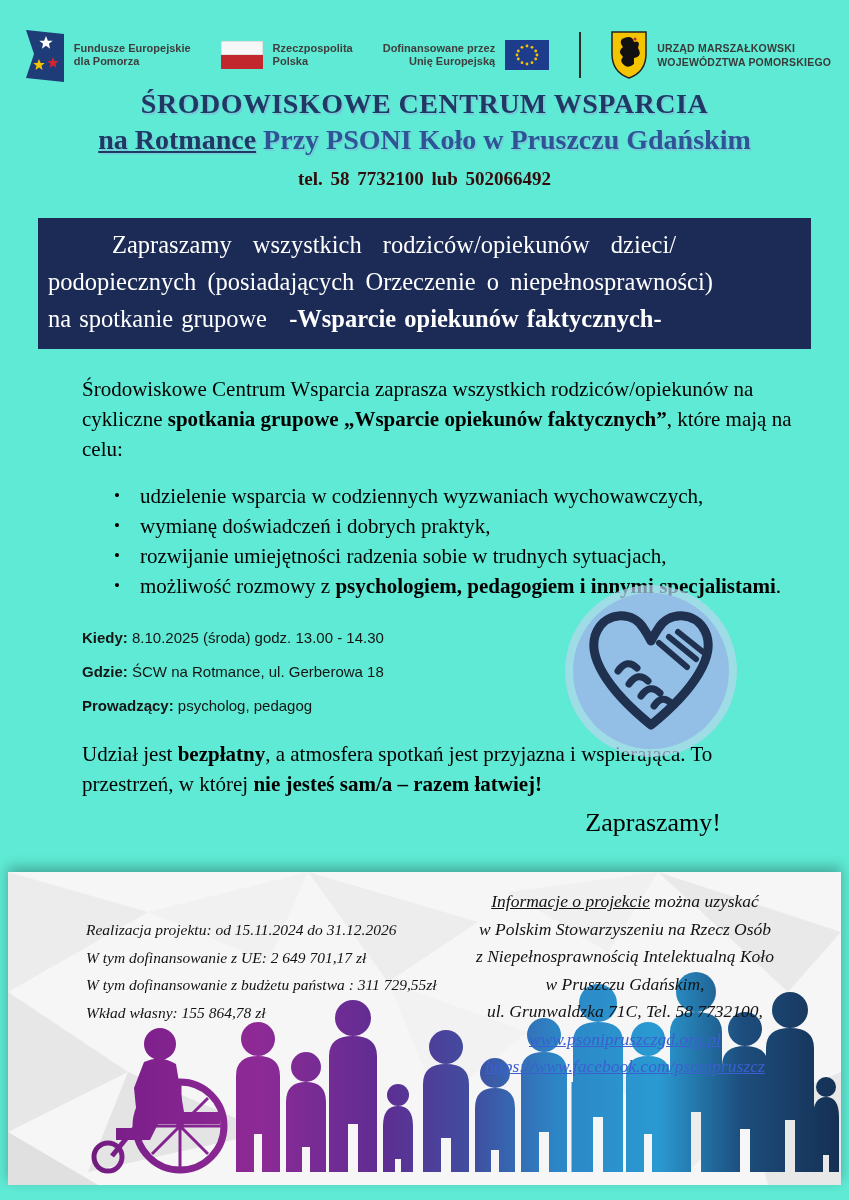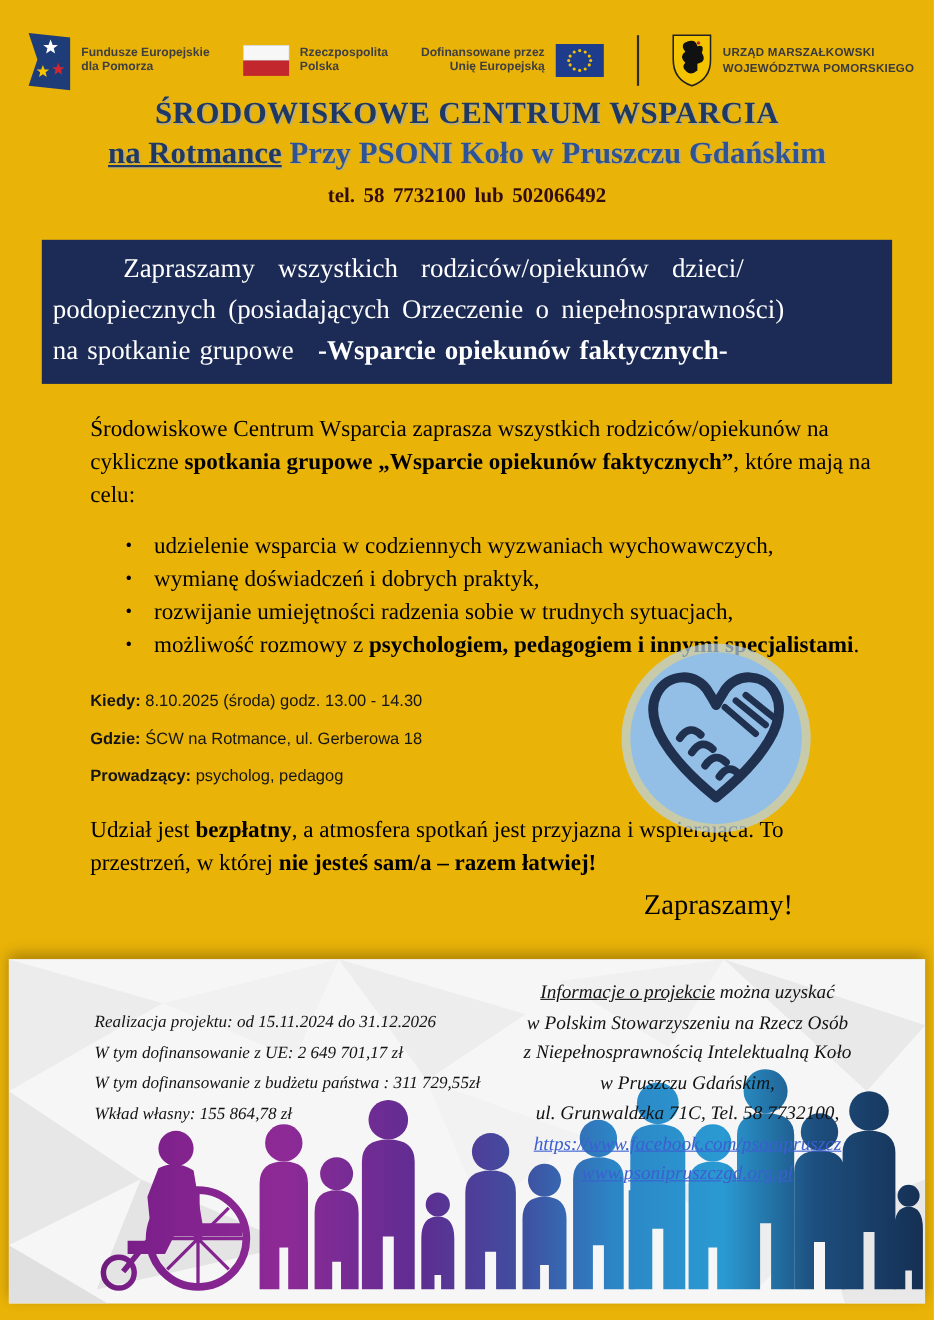--- a/index.html
+++ b/index.html
@@ -1,16 +1,16 @@
 <!DOCTYPE html>
 <html><head>
 <meta charset="utf-8">
 <style>
   html,body{margin:0;padding:0;background:#ffffff;}
-  .page{position:relative;width:849px;height:1200px;background:#eab308;overflow:hidden;
+  .page{position:relative;width:849px;height:1200px;background:#5eead4;overflow:hidden;
         font-family:"Liberation Serif", serif;color:#000;}
 
   
   .logos{position:absolute;top:24px;left:0;width:849px;height:62px;
          display:flex;align-items:center;justify-content:center;gap:30px;}
   .logo-item{display:flex;align-items:center;gap:10px;}
   .logo-txt{font-family:"Liberation Sans", sans-serif;font-size:11px;font-weight:bold;
             color:#3f3f3f;line-height:13px;white-space:nowrap;}
   .logo-txt.right{text-align:right;}
   .marshal-txt{font-family:"Liberation Sans", sans-serif;font-size:10.5px;font-weight:600;
@@ -244,18 +244,18 @@
       <div>W tym dofinansowanie z budżetu państwa : 311 729,55zł</div>
       <div>Wkład własny:  155 864,78 zł</div>
     </div>
 
     <div class="contact">
       <div><span class="uline">Informacje o projekcie</span><span> można uzyskać</span></div>
       <div>w Polskim Stowarzyszeniu na Rzecz Osób</div>
       <div>z Niepełnosprawnością Intelektualną Koło</div>
       <div>w Pruszczu Gdańskim,</div>
       <div>ul. Grunwaldzka 71C, Tel. 58 7732100,</div>
+      <a href="#">www.psonipruszczgd.org.pl</a>
       <a href="#">https://www.facebook.com/psonipruszcz</a>
-      <a href="#">www.psonipruszczgd.org.pl</a>
     </div>
   </div>
 
 </div>
 
 </body></html>

